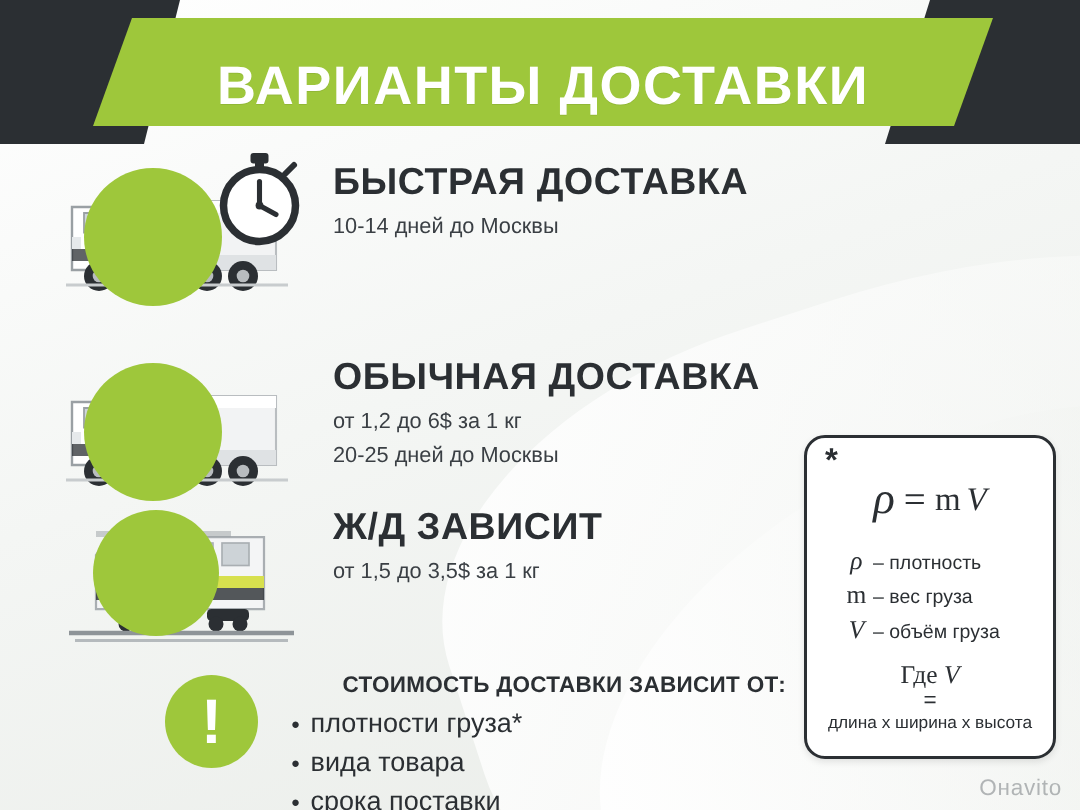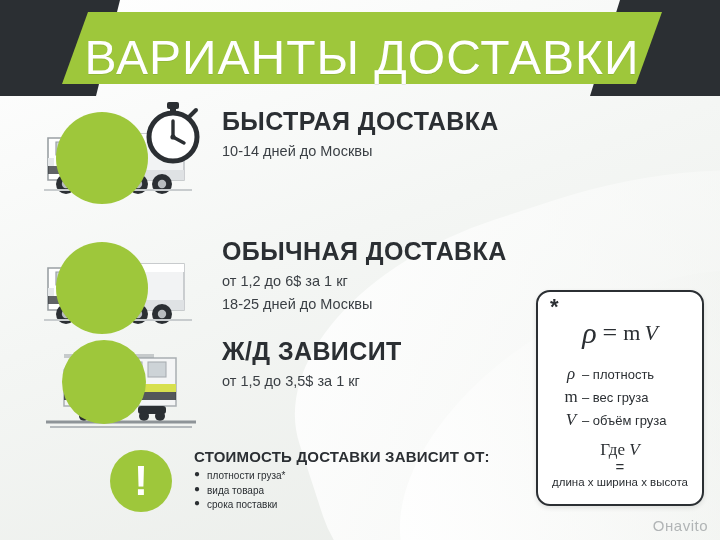--- a/index.html
+++ b/index.html
@@ -71,22 +71,22 @@
     clip-path: polygon(26px 0, 600px 0, 574px 72px, 0 72px);
   }
   .hdr-title {
     position: absolute;
     left: 62px; top: 12px;
     width: 600px; height: 90px;
     display: flex;
     align-items: center;
     justify-content: center;
     color: #ffffff;
-    font-size: 48px;
-    font-weight: normal;
+    font-size: 36px;
+    font-weight: bold;
     letter-spacing: 1px;
     white-space: nowrap;
     text-shadow: 0 1px 0 rgba(0,0,0,0.08);
   }
 
   
   .option {
     position: absolute;
     left: 34px;
     width: 520px;
@@ -261,28 +261,29 @@
     left: 84px;
     top: 0;
     width: 330px;
   }
   .bottom-title {
     font-size: 15px;
     font-weight: bold;
     color: #2b2f33;
     letter-spacing: 0.2px;
     white-space: nowrap;
+    text-align: right;
   }
   .bullets {
     margin: 4px 0 0 0;
     padding: 0;
     list-style: none;
   }
   .bullets li {
-    font-size: 10px;
+    font-size: 18px;
     color: #2b2f33;
     line-height: 1.45;
     white-space: nowrap;
   }
   .bullets li::before {
     content: "\25CF";
     font-size: 10px;
     margin-right: 7px;
     position: relative;
     top: -2px;
@@ -366,21 +367,21 @@
         <circle cx="104" cy="80" r="10" fill="#2b2f33"></circle>
           <circle cx="104" cy="80" r="4.2" fill="#b8bcbf"></circle>
         <circle cx="128" cy="80" r="10" fill="#2b2f33"></circle>
           <circle cx="128" cy="80" r="4.2" fill="#b8bcbf"></circle>
         <path d="M10 86 L158 86" stroke="#c8ccce" stroke-width="2"></path>
       </svg>
     </div>
     <div class="texts">
       <div class="opt-title">ОБЫЧНАЯ ДОСТАВКА</div>
       <div class="opt-line">от 1,2 до 6$ за 1 кг</div>
-      <div class="opt-line">18-25 дней до Москвы</div>
+      <div class="opt-line">20-25 дней до Москвы</div>
     </div>
   </div>
 
   <div class="option" id="option-3">
     <div class="art">
       <div class="vcircle small"></div>
       <svg width="170" height="105" viewBox="0 0 170 105">
 
         <path d="M30 36 C34 28 48 24 62 24 L142 24 L142 72 L30 72 Z" fill="#f4f5f6" stroke="#a9aeb2" stroke-width="1.5"></path>
         <path d="M34 34 C38 29 48 27 60 27 L60 44 L33 44 Z" fill="#cdd3d7" stroke="#a9aeb2" stroke-width="1.2"></path>

